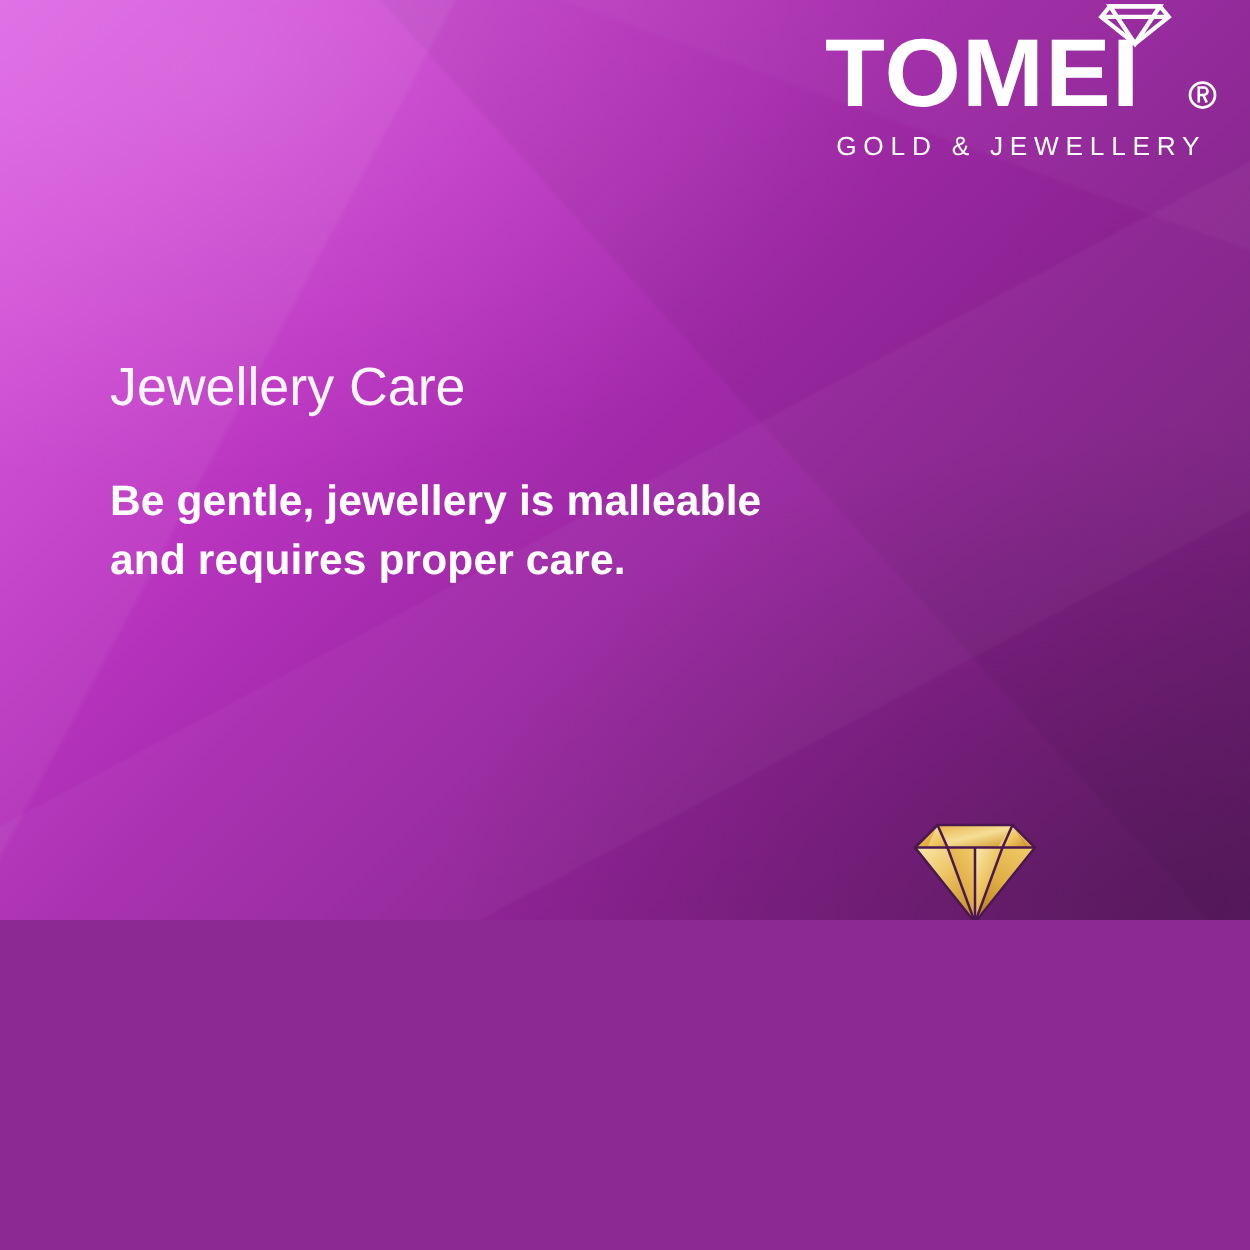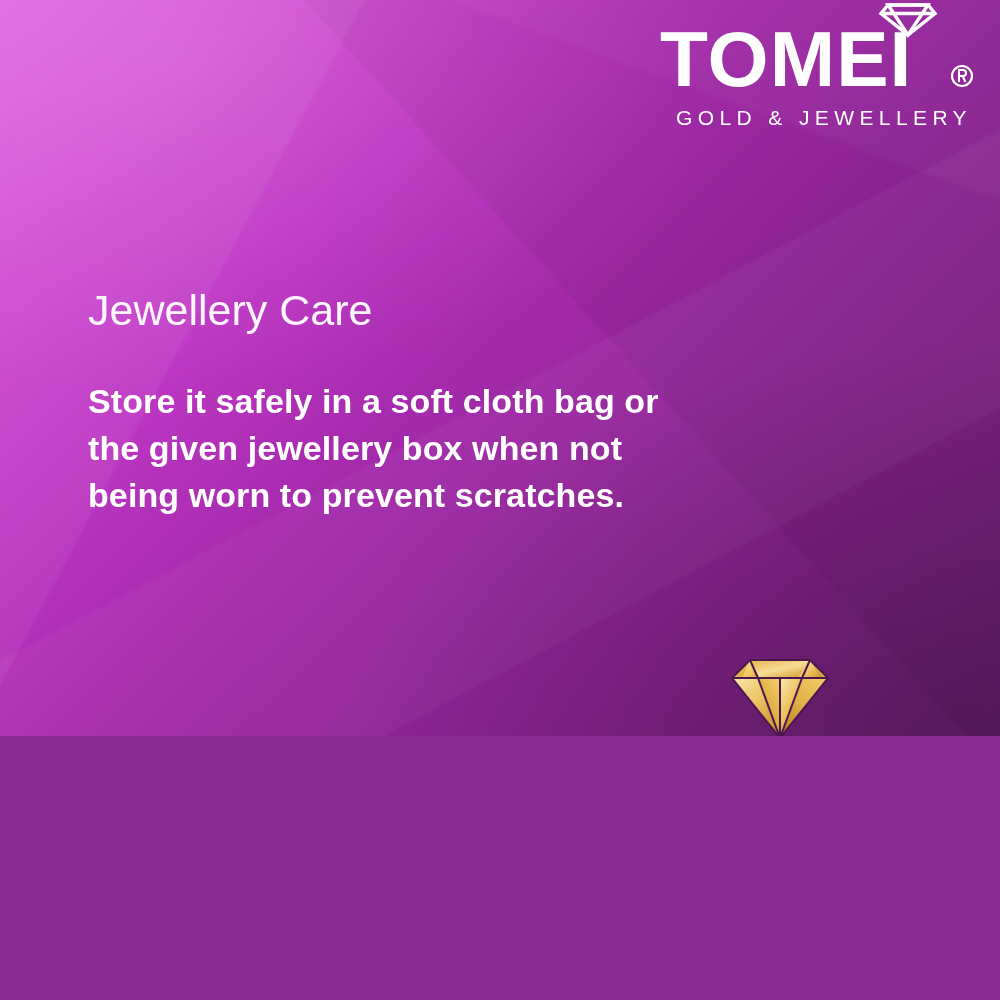--- a/index.html
+++ b/index.html
@@ -88,21 +88,21 @@
   }
   .logo-sub{
     position:absolute;
     left:2px; top:84px;
     width:310px;
     font-size:21px;
     color:#FFFFFF;
     letter-spacing:5.4px;
     font-weight:normal;
     white-space:nowrap;
-    text-align:right;
+    text-align:center;
     font-family:"Liberation Sans", sans-serif;
   }
 
   
   .copy{
     position:absolute;
     left:88px; top:284px;
     width:575px;
     color:#FFFFFF;
   }
@@ -153,21 +153,21 @@
       <svg class="logo-reg" viewBox="0 0 24 24">
         <circle cx="12" cy="12" r="10" fill="none" stroke="#FFFFFF" stroke-width="2.2"></circle>
         <path d="M9 18 L9 6 L13 6 A3 3 0 0 1 13 12 L9 12 M12.6 12 L15.4 18" fill="none" stroke="#FFFFFF" stroke-width="2.1" stroke-linecap="butt"></path>
       </svg>
     </div>
     <div class="logo-sub">GOLD &amp; JEWELLERY</div>
   </div>
 
   <div class="copy">
     <div class="headline">Jewellery Care</div>
-    <div class="para">Store it safely in a soft cloth bag or the given jewellery box when not being worn to prevent scratches.</div>
+    <div class="para">Be gentle, jewellery is malleable and requires proper care.</div>
   </div>
 
   <svg class="ring-art" viewBox="0 0 180 270">
     <defs>
       <linearGradient id="gemA" x1="0" y1="0" x2="1" y2="1">
         <stop offset="0%" stop-color="#F4D98E"></stop>
         <stop offset="45%" stop-color="#E9B74D"></stop>
         <stop offset="100%" stop-color="#D79B2D"></stop>
       </linearGradient>
       <linearGradient id="gemB" x1="0" y1="0" x2="1" y2="1">

